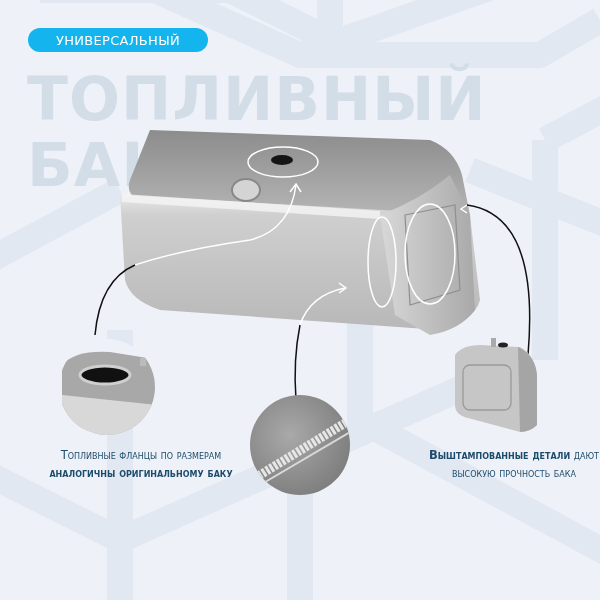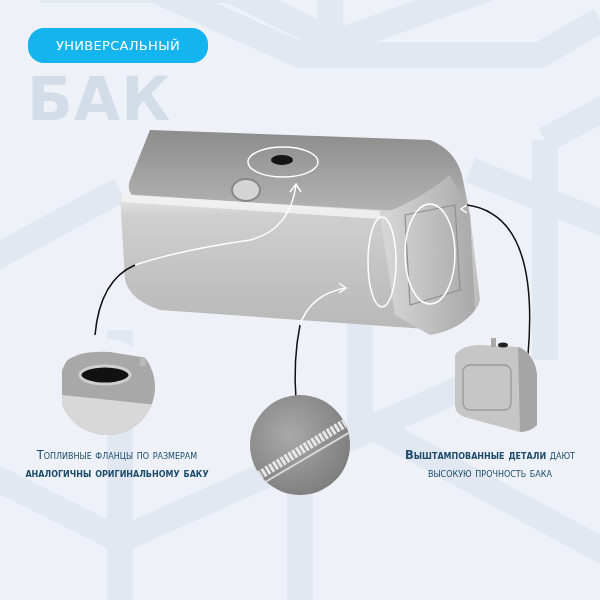--- a/index.html
+++ b/index.html
@@ -1,23 +1,23 @@
 <!DOCTYPE html>
 <html><head>
 <meta charset="utf-8">
 <style>
   html,body{margin:0;padding:0;}
   body{width:600px;height:600px;overflow:hidden;background:#eef2f8;font-family:"DejaVu Sans","Liberation Sans",sans-serif;}
   .stage{position:relative;width:600px;height:600px;overflow:hidden;background:#eef2f8;}
   .bg-shapes{position:absolute;left:0;top:0;width:600px;height:600px;}
-  .badge{position:absolute;left:28px;top:28px;width:180px;height:35px;border-radius:16px;background:#14b4ef;color:#fff;font-size:13px;letter-spacing:.3px;display:flex;align-items:center;justify-content:center;font-family:"DejaVu Sans",sans-serif;}
+  .badge{position:absolute;left:28px;top:28px;width:180px;height:24px;border-radius:16px;background:#14b4ef;color:#fff;font-size:13px;letter-spacing:.3px;display:flex;align-items:center;justify-content:center;font-family:"DejaVu Sans",sans-serif;}
   .bigtitle{position:absolute;left:27px;top:66px;font-family:"DejaVu Sans",sans-serif;font-weight:bold;font-size:60px;line-height:66px;color:#d3dde8;letter-spacing:1px;}
   .bigtitle div{white-space:nowrap;}
   .art{position:absolute;left:0;top:0;width:600px;height:600px;}
-  .caption{position:absolute;color:#1d4b6b;font-family:"DejaVu Sans",sans-serif;font-size:11.5px;line-height:18px;text-align:center;font-variant:small-caps;}
+  .caption{position:absolute;color:#1d4b6b;font-family:"DejaVu Sans",sans-serif;font-size:11.5px;line-height:18px;text-align:center;font-variant:small-caps;margin-left:24px;}
   .caption b{font-weight:bold;}
   .cap-left{left:22px;top:446px;width:190px;}
   .cap-right{left:400px;top:446px;width:180px;}
   .cap-mid{left:205px;top:513px;width:190px;}
 </style>
 </head>
 <body>
 
 <div class="stage">
 
@@ -34,20 +34,21 @@
       <path d="M360 310 L360 420 L620 560"></path>
       <path d="M-20 470 L120 540 L300 460"></path>
       <path d="M300 460 L300 600"></path>
       <path d="M300 460 L480 380"></path>
     </g>
   </svg>
 
   <div class="badge">УНИВЕРСАЛЬНЫЙ</div>
 
   <div class="bigtitle">
+    <div>ТОПЛИВНЫЙ</div>
     <div>БАК</div>
   </div>
 
   <svg class="art" viewBox="0 0 600 600">
     <defs>
       <linearGradient id="topg" x1="0" y1="0" x2="0" y2="1">
         <stop offset="0" stop-color="#8c8c8c"></stop>
         <stop offset="1" stop-color="#b5b5b5"></stop>
       </linearGradient>
       <linearGradient id="frontg" x1="0" y1="0" x2="0" y2="1">

